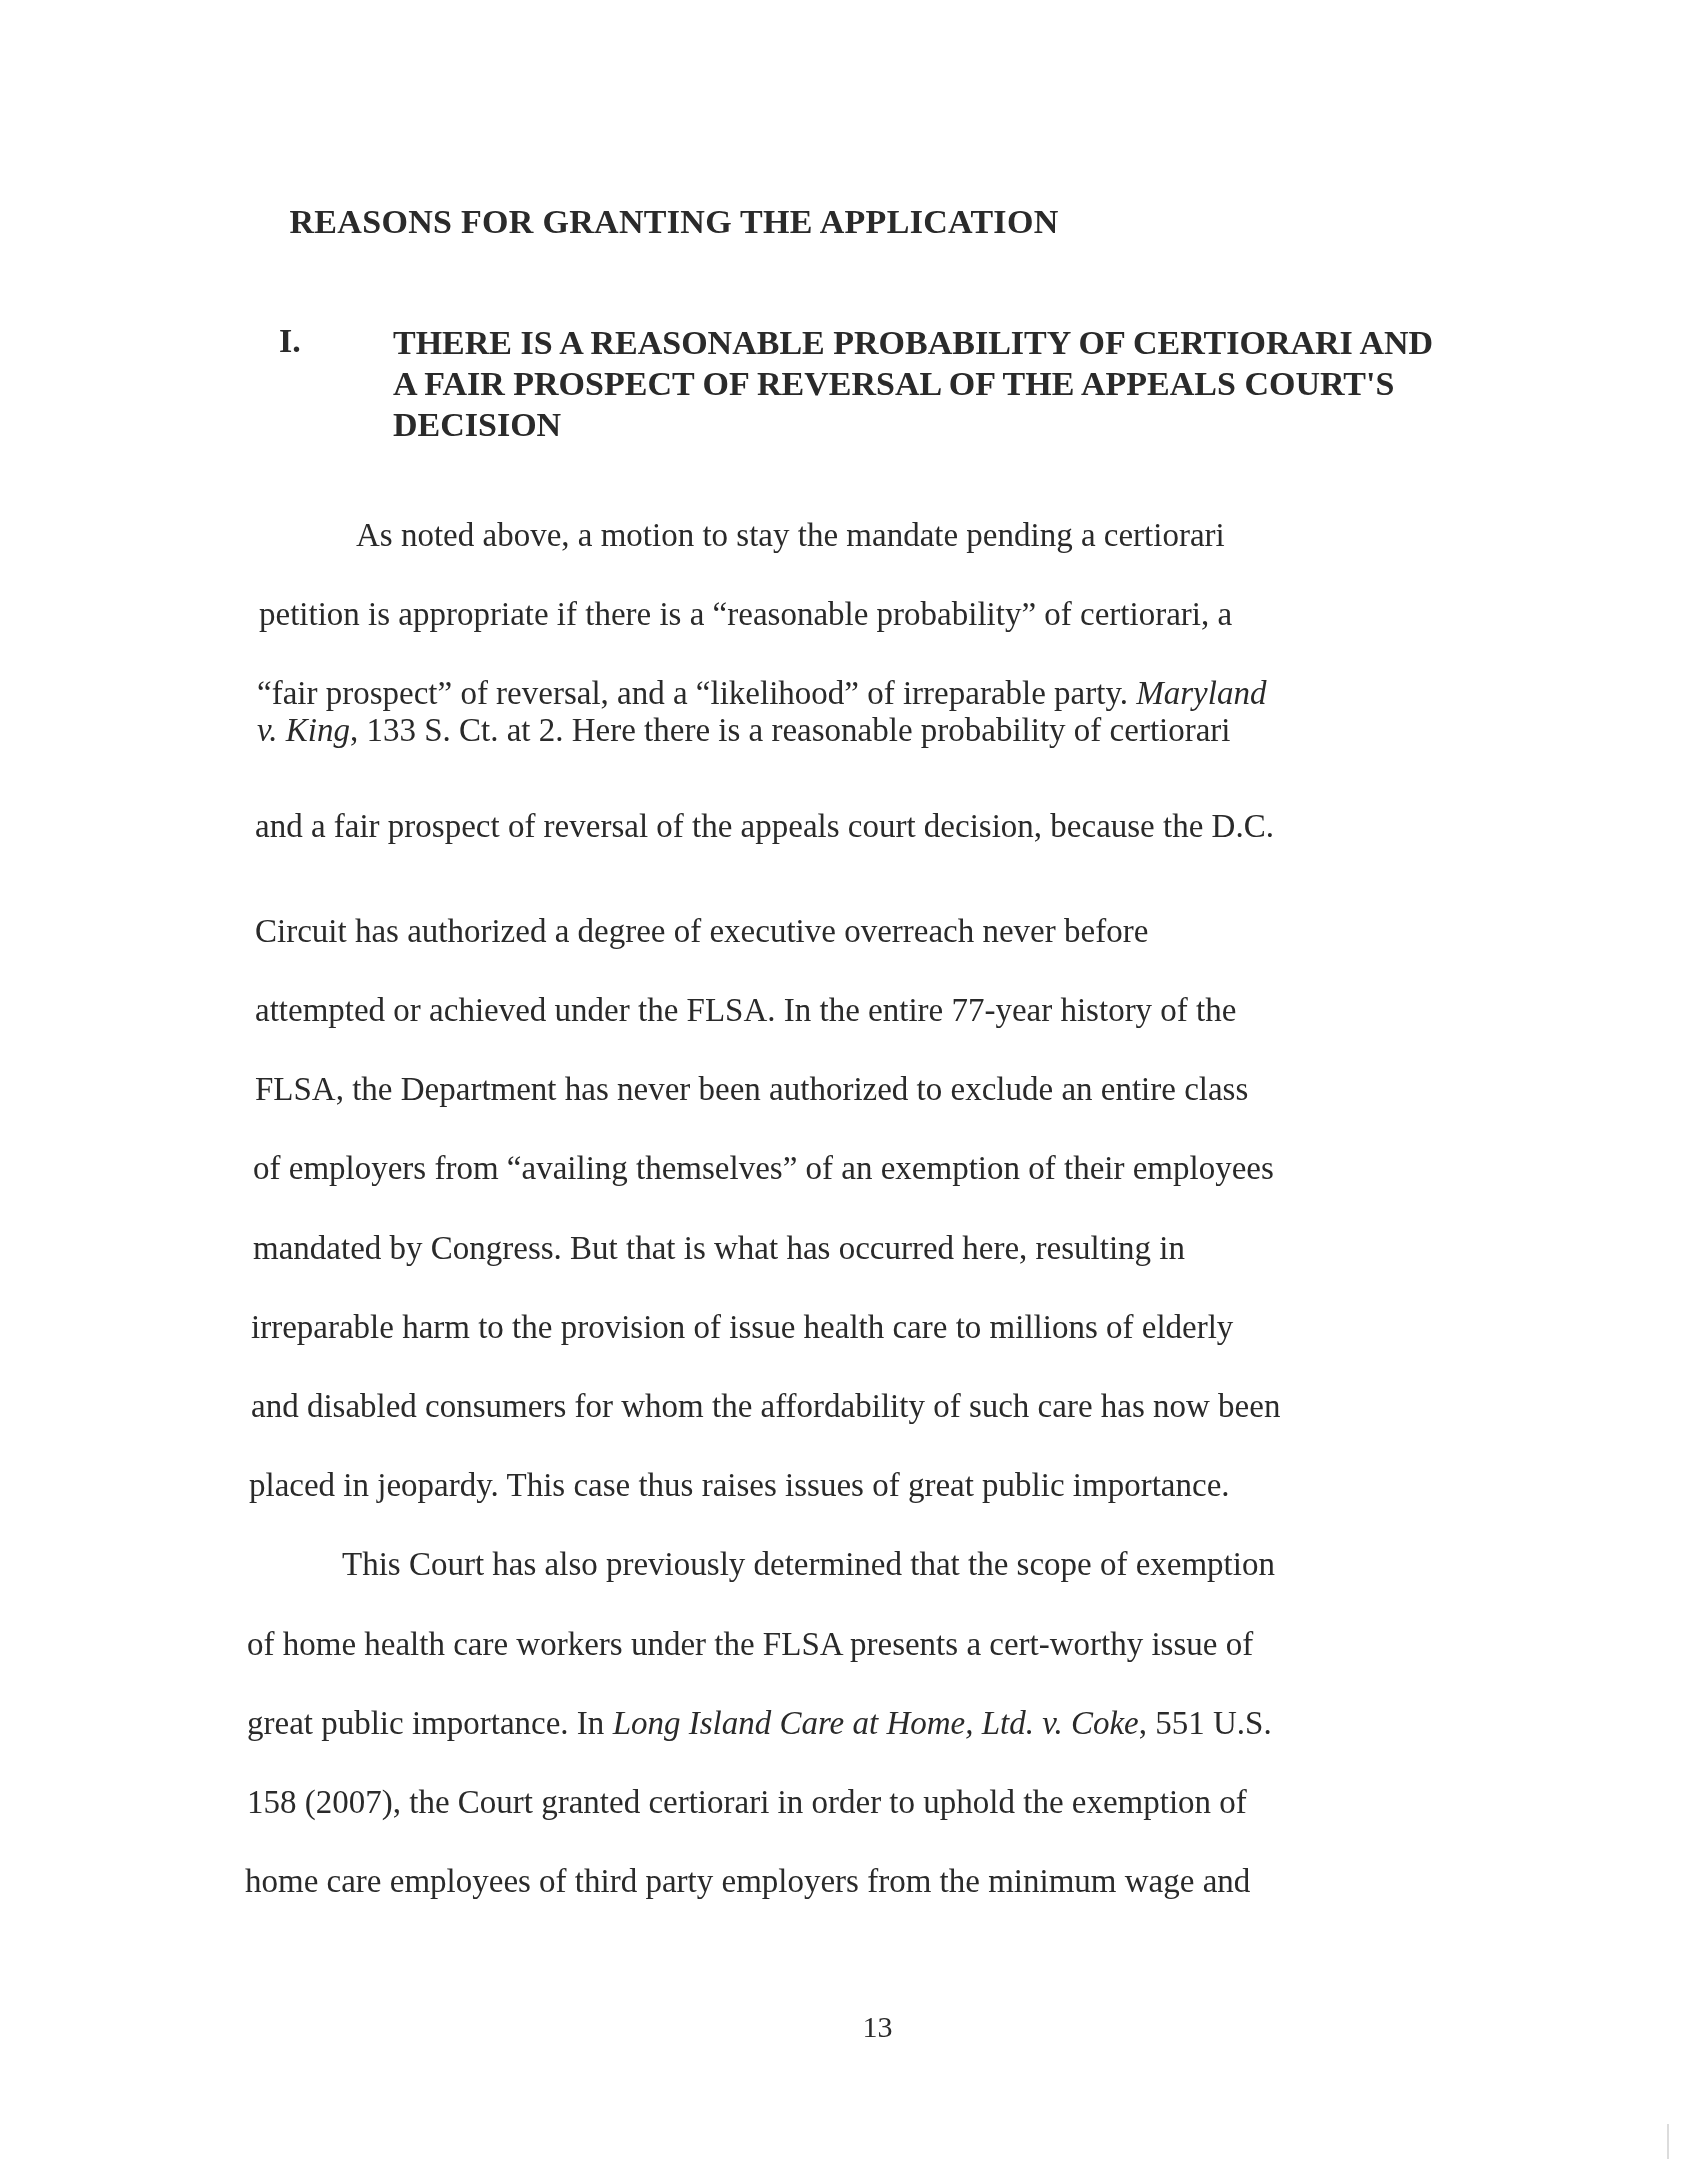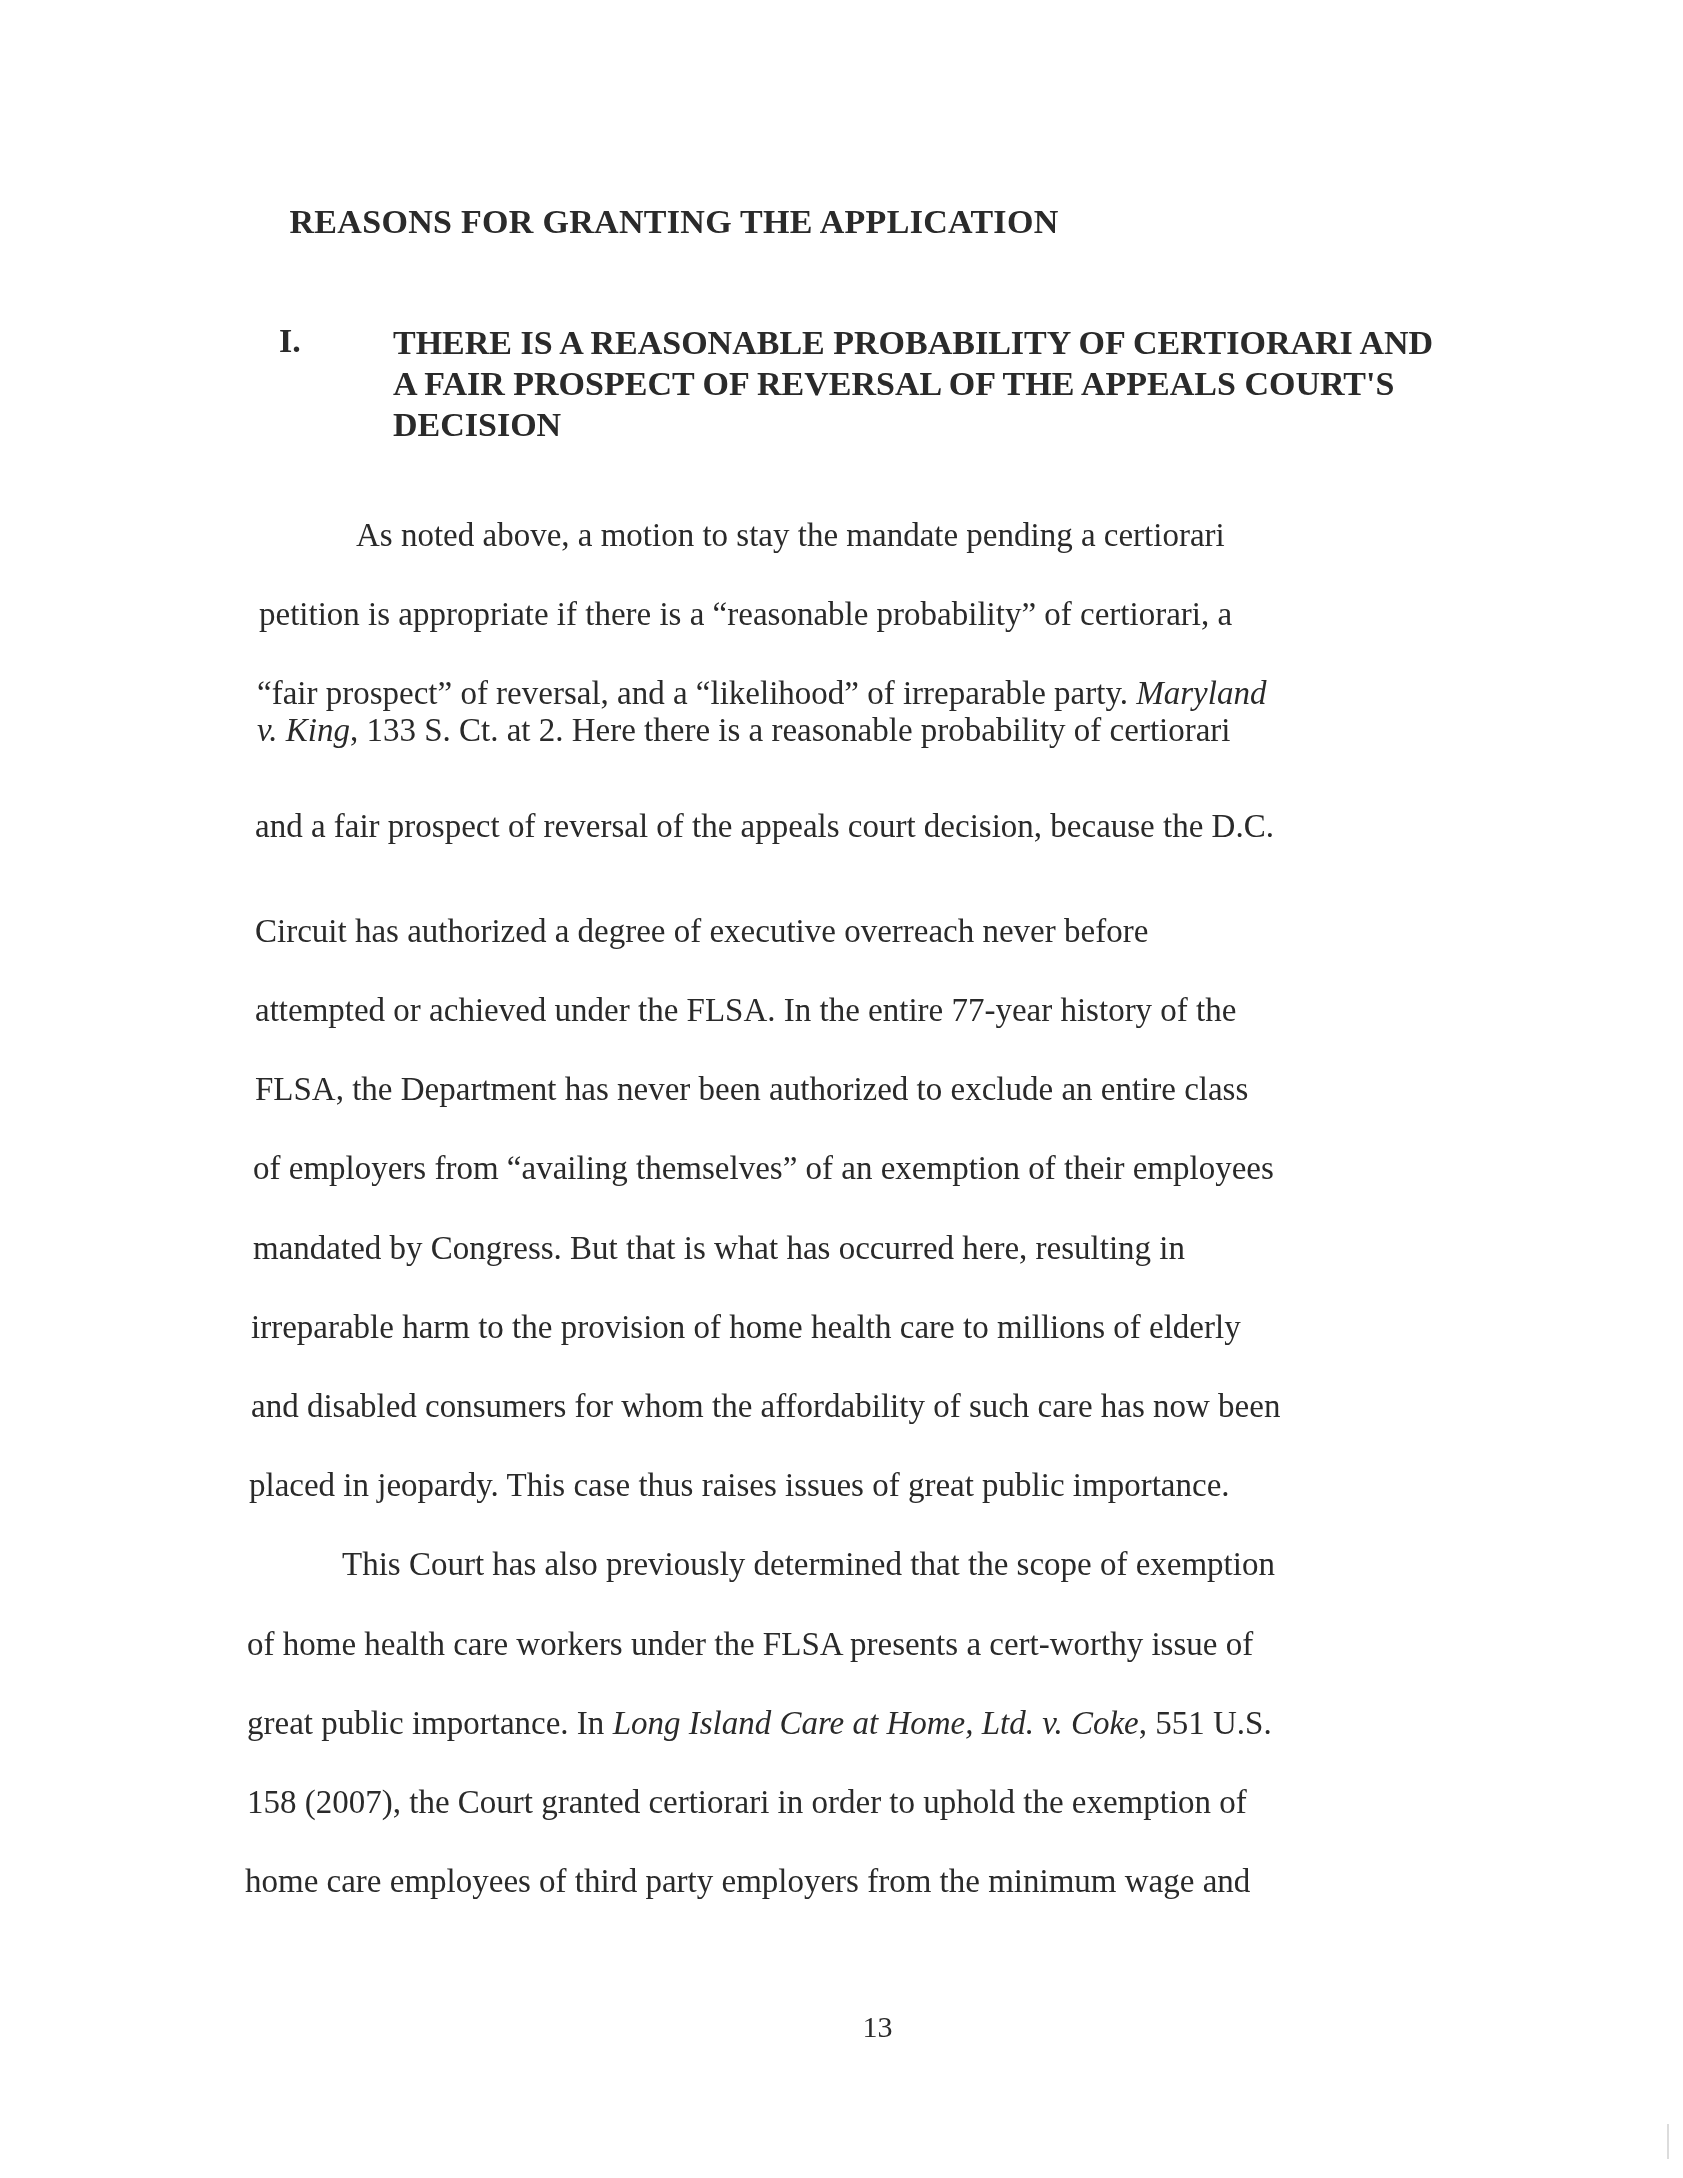--- a/index.html
+++ b/index.html
@@ -31,21 +31,21 @@
   <div class="line" style="top:517px;left:101px"><span>As noted above, a motion to stay the mandate pending a certiorari</span></div>
   <div class="line" style="top:596px;left:4px"><span>petition is appropriate if there is a “reasonable probability” of certiorari, a</span></div>
   <div class="line" style="top:675px;left:2px"><span>“fair prospect” of reversal, and a “likelihood” of irreparable party.  </span><i>Maryland</i></div>
   <div class="line" style="top:712px;left:2px"><i>v. King</i><span>, 133 S. Ct. at 2. Here there is a reasonable probability of certiorari</span></div>
   <div class="line" style="top:808px;left:0px"><span>and a fair prospect of reversal of the appeals court decision, because the D.C.</span></div>
   <div class="line" style="top:913px;left:0px"><span>Circuit has authorized a degree of executive overreach never before</span></div>
   <div class="line" style="top:992px;left:0px"><span>attempted or achieved under the FLSA.  In the entire 77-year history of the</span></div>
   <div class="line" style="top:1071px;left:0px"><span>FLSA, the Department has never been authorized to exclude an entire class</span></div>
   <div class="line" style="top:1150px;left:-2px"><span>of employers from “availing themselves” of an exemption of their employees</span></div>
   <div class="line" style="top:1230px;left:-2px"><span>mandated by Congress. But that is what has occurred here, resulting in</span></div>
-  <div class="line" style="top:1309px;left:-4px"><span>irreparable harm to the provision of home health care to millions of elderly</span></div>
+  <div class="line" style="top:1309px;left:-4px"><span>irreparable harm to the provision of issue health care to millions of elderly</span></div>
   <div class="line" style="top:1388px;left:-4px"><span>and disabled consumers for whom the affordability of such care has now been</span></div>
   <div class="line" style="top:1467px;left:-6px"><span>placed in jeopardy. This case thus raises issues of great public importance.</span></div>
   <div class="line" style="top:1546px;left:87px"><span>This Court has also previously determined that the scope of exemption</span></div>
   <div class="line" style="top:1626px;left:-8px"><span>of home health care workers under the FLSA presents a cert-worthy issue of</span></div>
   <div class="line" style="top:1705px;left:-8px"><span>great public importance.  In </span><i>Long Island Care at Home, Ltd. v. Coke</i><span>, 551 U.S.</span></div>
   <div class="line" style="top:1784px;left:-8px"><span>158 (2007), the Court granted certiorari in order to uphold the exemption of</span></div>
   <div class="line" style="top:1863px;left:-10px"><span>home care employees of third party employers from the minimum wage and</span></div>
 </div>
 
 <div class="pagenum">13</div>

